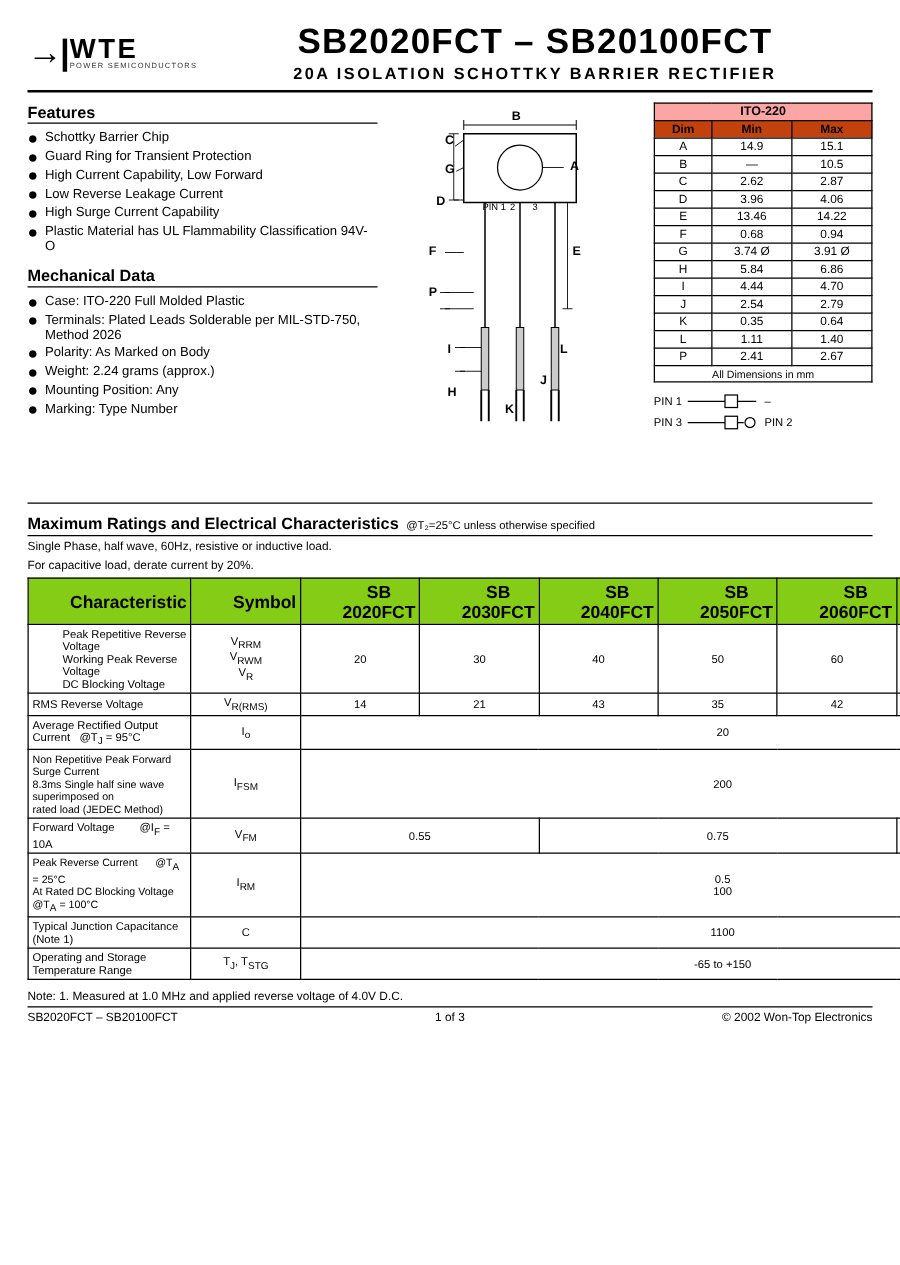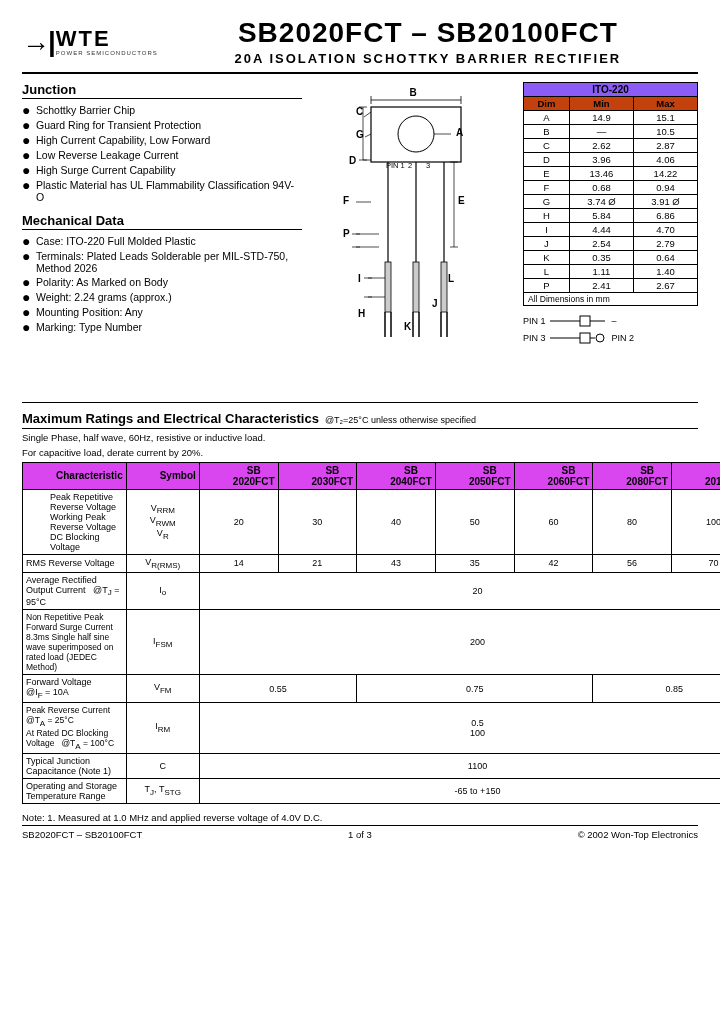--- a/index.html
+++ b/index.html
@@ -125,26 +125,26 @@
       padding: 1px 4px;
       text-align: center;
     }
     .dim-table th {
       background: #c2410c;
       font-weight: bold;
     }
     .dim-table .header-main {
       font-weight: bold;
       font-size: 10px;
-      background: #8b5cf6;
+      background: #fca5a5;
     }
     .dim-table .footer-note {
       font-size: 8.5px;
       border-top: 1px solid #000;
-      text-align: left;
+      text-align: center;
     }
     .pin-diagram {
       display: flex;
       flex-direction: column;
       align-items: flex-start;
       margin-top: 8px;
       font-size: 9px;
     }
     .pin-row {
       display: flex;
@@ -190,23 +190,23 @@
       vertical-align: middle;
     }
     .ratings-table .char-col {
       text-align: left;
       width: 160px;
     }
     .ratings-table .sym-col {
       width: 48px;
     }
     .ratings-table th {
-      background: #d946ef;
-      font-weight: bold;
-      font-size: 10px;
+      background: #84cc16;
+      font-weight: bold;
+      font-size: 14px;
       padding-left: 33px;
     }
     .footer-section {
       margin-top: 8px;
       font-size: 9.5px;
     }
     .footer-note-text {
       margin-bottom: 2px;
     }
     .footer-bar {
@@ -231,21 +231,21 @@
   </div>
   <div class="title-area">
     <div class="main-title">SB2020FCT – SB20100FCT</div>
     <div class="sub-title">20A ISOLATION SCHOTTKY BARRIER RECTIFIER</div>
   </div>
 </div>
 
 <div class="content-area">
   <div class="left-col">
 
-    <div class="section-title">Junction</div>
+    <div class="section-title">Features</div>
     <ul class="feature-list">
       <li>
           <span class="bullet">●</span>
           <span>Schottky Barrier Chip</span>
         </li>
       <li>
           <span class="bullet">●</span>
           <span>Guard Ring for Transient Protection</span>
         </li>
       <li>

